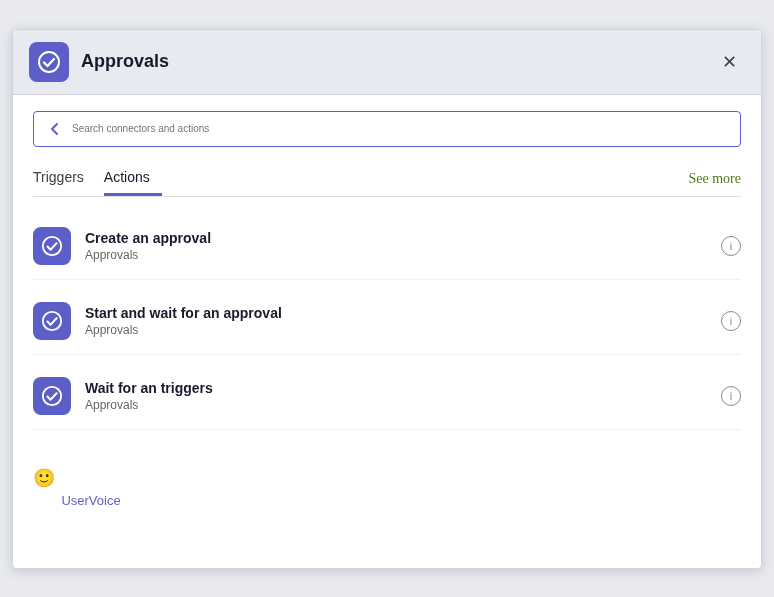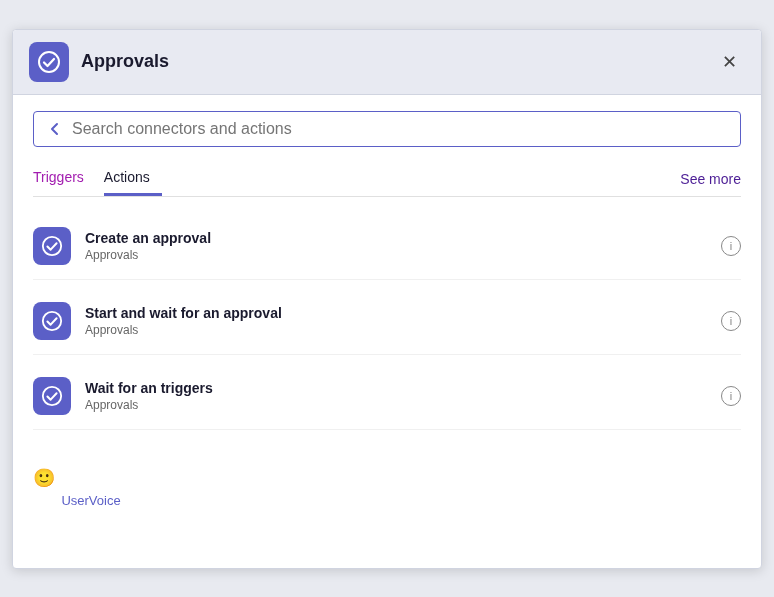--- a/index.html
+++ b/index.html
@@ -86,58 +86,58 @@
       color: #5b5fc7;
       font-size: 16px;
       margin-right: 8px;
       display: flex;
       align-items: center;
       padding: 0;
     }
     .search-input {
       border: none;
       outline: none;
-      font-size: 16px;
+      font-size: 10px;
       color: #888;
       flex: 1;
       background: transparent;
     }
     .tabs {
       display: flex;
       align-items: center;
       margin-bottom: 16px;
       border-bottom: 1px solid #e0e0e0;
       padding-bottom: 0;
     }
     .tab {
       font-size: 14px;
       padding: 6px 12px 8px 0;
       cursor: pointer;
-      color: #a21caf;
+      color: #404040;
       border-bottom: 3px solid transparent;
       margin-right: 8px;
       background: none;
       border-top: none;
       border-left: none;
       border-right: none;
       font-family: inherit;
     }
     .tab.active {
       color: #1a1a2e;
       font-weight: 400;
       border-bottom: 3px solid #5b5fc7;
     }
     .see-more {
       margin-left: auto;
       font-size: 14px;
-      color: #4c1d95;
+      color: #4d7c0f;
       background: none;
       border: none;
       cursor: pointer;
-      font-family: Liberation Sans, sans-serif;
+      font-family: Liberation Serif, serif;
     }
     .actions-list {
       display: flex;
       flex-direction: column;
       gap: 8px;
     }
     .action-item {
       display: flex;
       align-items: center;
       padding: 14px 0;

